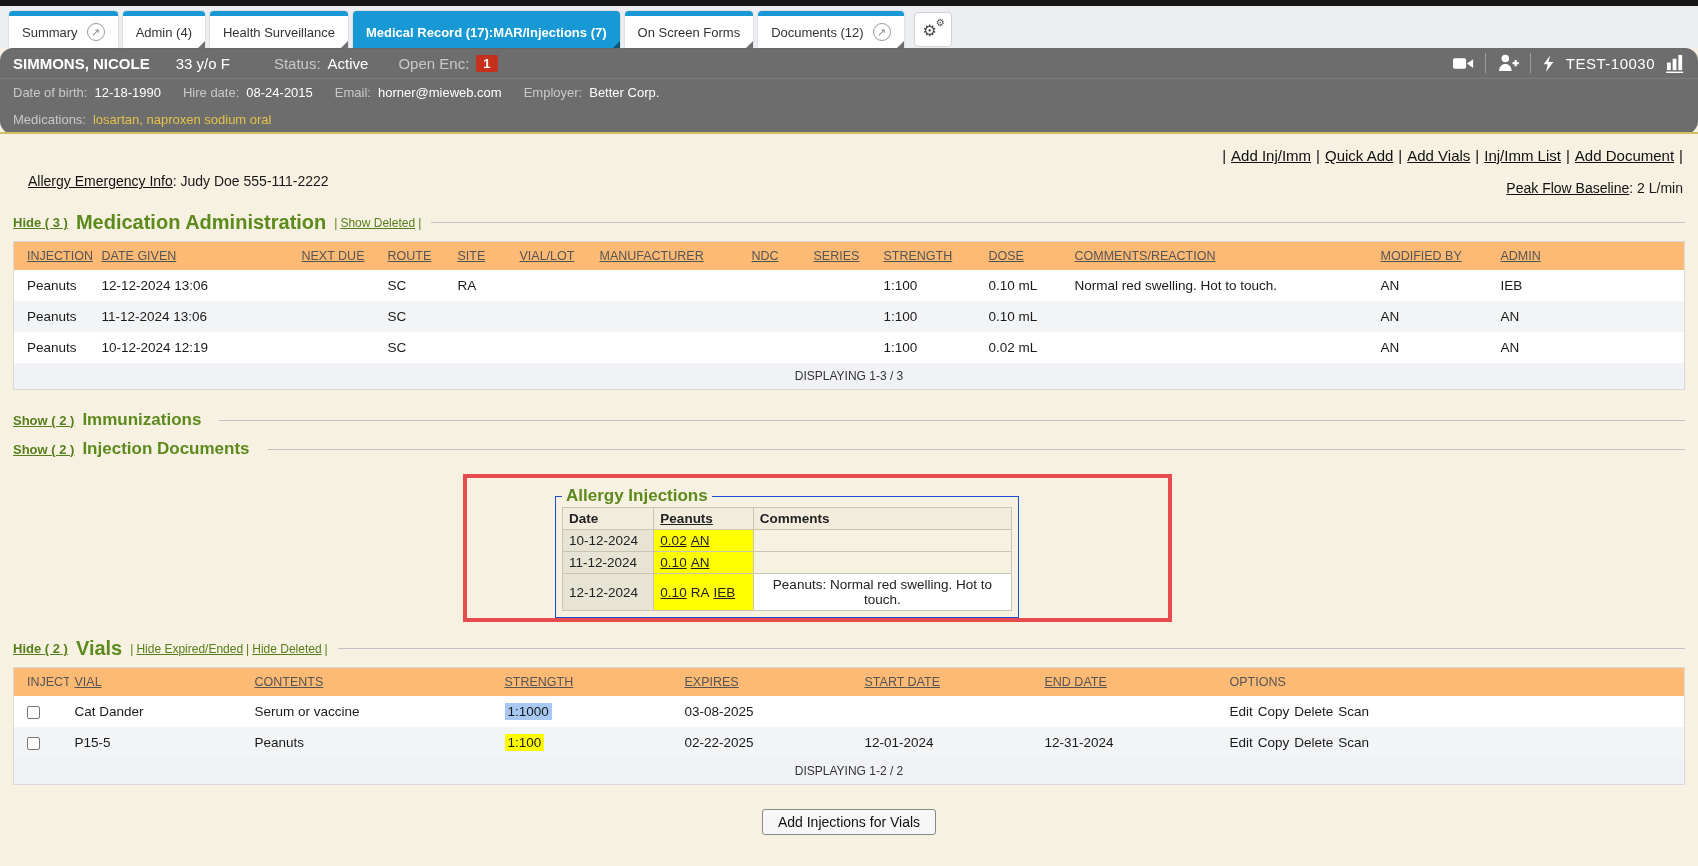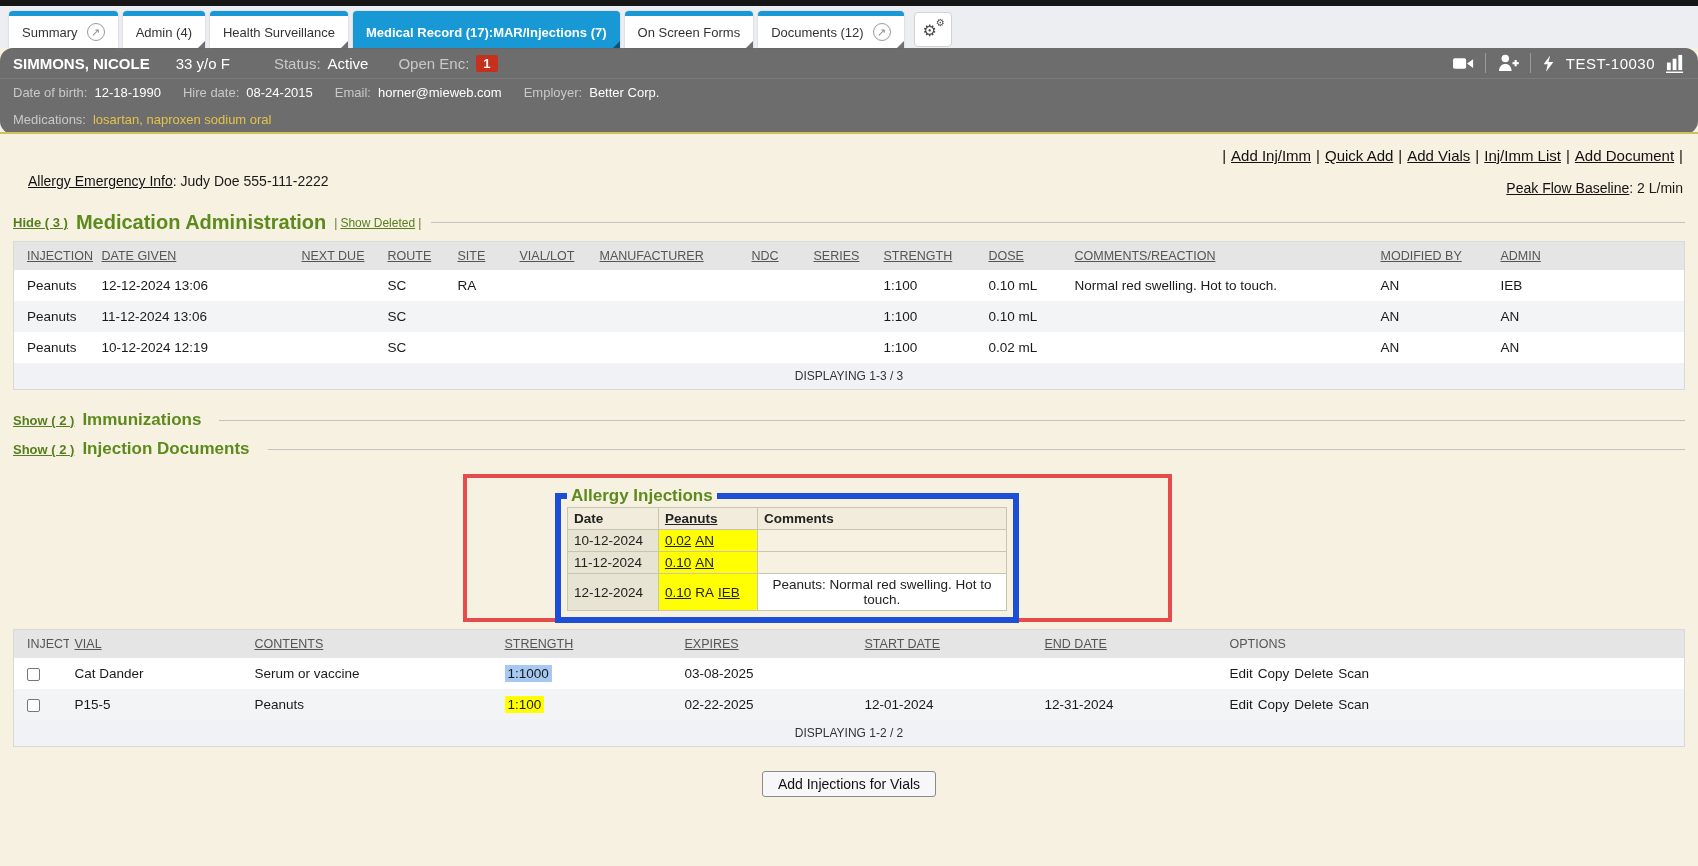--- a/index.html
+++ b/index.html
@@ -72,39 +72,39 @@
   .sec-title.small { font-size:17px; }
   .sec-links { color:#557e1c; font-size:12px; }
   .sec-links a { color:#557e1c; text-decoration:underline; margin:0 3px; cursor:pointer; }
   .rule { flex:1; border-top:1px solid #c3c3c3; margin-left:10px; height:0; }
   
   table.grid {
     width:100%; border-collapse:collapse; table-layout:fixed; background:#fff;
     font-size:13.5px; color:#1a1a1a; border:1px solid #d9d9d9; margin-top:7px;
   }
   .grid thead th {
-    background:#e5e5e5; text-align:left; font-weight:normal; color:#555;
+    background:#fdba74; text-align:left; font-weight:normal; color:#555;
     font-size:12.5px; padding:7px 6px; overflow:hidden;
   }
   .grid thead th a { color:#555; text-decoration:underline; cursor:pointer; }
   .grid thead th a.nounder { text-decoration:none; cursor:default; }
   .grid td { padding:8px 6px; overflow:hidden; }
   .grid .fc { padding-left:13px; }
   .grid tr.alt td { background:#f3f4f6; }
   .grid tfoot td { background:#f1f2f5; text-align:center; font-size:12px; color:#333; padding:6px; }
   .hl-blue { background:#a6c8f2; padding:1px 3px; }
   .hl-yellow { background:#ffff00; padding:1px 3px; }
   .cb { display:inline-block; width:13px; height:13px; border:1px solid #767676; background:#fff; border-radius:2px; vertical-align:middle; cursor:pointer; }
   .opt a { color:#1a1a1a; text-decoration:none; margin-right:5px; cursor:pointer; }
   
   .redbox {
     margin:15px 0 0 450px; width:709px; height:148px;
     border:4px solid #e64c4c; padding:8px 0 0 88px;
   }
-  fieldset.allergy { border:6px solid #1d4ed8; width:464px; padding:1px 6px 6px; margin:0; }
+  fieldset.allergy { border:1px solid #1d4ed8; width:464px; padding:1px 6px 6px; margin:0; }
   fieldset.allergy legend { color:#5c8a1c; font-weight:bold; font-size:17px; padding:0 4px; }
   table.ainj { border-collapse:collapse; font-size:13.5px; color:#222; width:100%; }
   .ainj th, .ainj td { border:1px solid #c9c5b3; padding:3px 6px; text-align:left; font-weight:normal; }
   .ainj thead th { background:#f1ecdc; font-weight:bold; color:#222; }
   .ainj thead th a { color:#222; text-decoration:underline; cursor:pointer; }
   .ainj td.date { background:#e8e4d4; white-space:nowrap; }
   .ainj td.dose { background:#ffff00; white-space:nowrap; }
   .ainj td.dose a { color:#222; text-decoration:underline; margin-right:4px; cursor:pointer; }
   .ainj td.dose .site { margin-right:4px; }
   .ainj td.dose .site:empty { display:none; }
@@ -361,20 +361,26 @@
           <tr class="withcmt">
             <td class="date">12-12-2024</td>
             <td class="dose"><a>0.10</a><span class="site">RA</span><a>IEB</a></td>
             <td class="cmt">Peanuts: Normal red swelling. Hot to touch.</td>
           </tr>
         </tbody>
       </table>
     </fieldset>
   </div>
 
+  <div class="sec-head">
+    <a class="toggle">Hide ( 2 )</a>
+    <span class="sec-title">Vials</span>
+    <span class="sec-links"><span>|</span><a>Hide Expired/Ended</a><span>|</span><a>Hide Deleted</a><span>|</span></span>
+    <span class="rule"></span>
+  </div>
 
   <table class="grid">
     <colgroup>
       <col style="width:55px">
         <col style="width:180px">
         <col style="width:250px">
         <col style="width:180px">
       <col style="width:180px">
         <col style="width:180px">
         <col style="width:185px">

